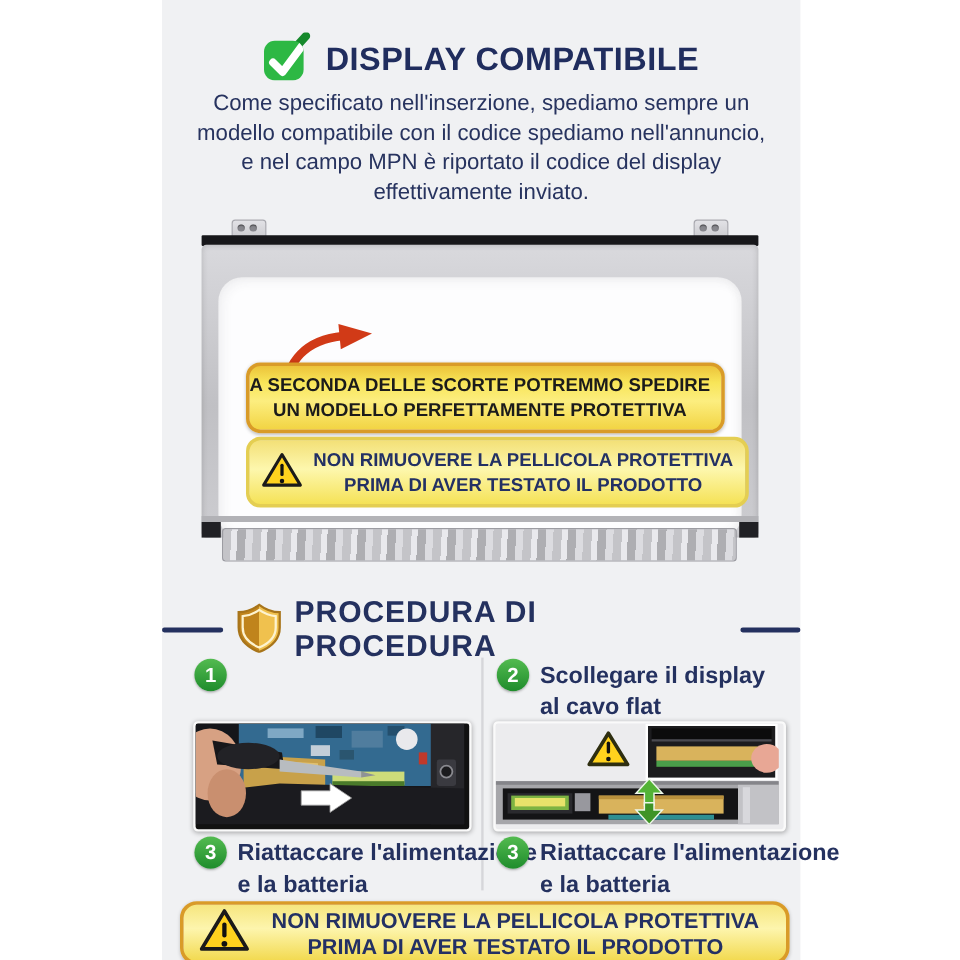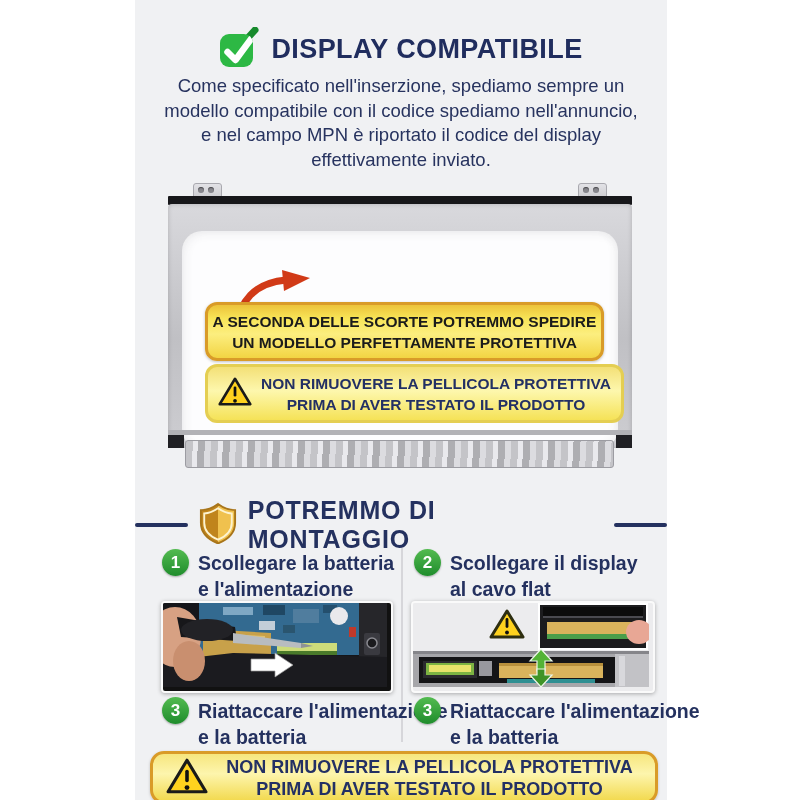--- a/index.html
+++ b/index.html
@@ -22,21 +22,21 @@
   .lcd-frame{position:absolute;left:0;top:21px;width:464px;height:244px;background:linear-gradient(180deg,#d9d9dd,#c0c0c4 55%,#cdcdd1);border-radius:4px;box-shadow:inset 0 0 5px rgba(0,0,0,.18);}
   .lcd-screen{position:absolute;left:14px;top:27px;width:436px;height:218px;background:#fdfdfe;border-radius:20px;box-shadow:inset 3px 3px 10px rgba(60,60,70,.07), inset -3px -2px 8px rgba(60,60,70,.06);}
   .lcd-blk{position:absolute;top:252px;width:16px;height:13px;background:#202024;}
   .lcd-blk.l{left:0;} .lcd-blk.r{left:448px;}
   .lcd-seam{position:absolute;left:0;top:247px;width:464px;height:5px;background:#b2b2b6;}
   .lcd-foil{position:absolute;left:17px;top:257px;width:427px;height:26px;border-radius:3px;border:1px solid #9c9ca2;
     background:repeating-linear-gradient(93deg,#c4c4c8 0 7px,#e9e9ed 7px 12px,#aeaeb2 12px 19px,#dcdce0 19px 25px);}
   .red-arrow{position:absolute;left:62px;top:87px;}
 
   
-  .ylabel{position:absolute;left:37px;width:393px;height:53px;border-radius:12px;display:flex;align-items:center;justify-content:center;text-align:center;}
+  .ylabel{position:absolute;left:37px;width:393px;height:53px;border-radius:12px;display:flex;align-items:center;justify-content:flex-start;text-align:center;}
   .ylabel.stock{top:119px;border:3px solid #d99b28;background:linear-gradient(180deg,#ecc33a 0%,#f8e558 26%,#fcee7f 55%,#f2d443 100%);box-shadow:0 1px 3px rgba(0,0,0,.25);}
   .ylabel.film{top:181px;border:3px solid #e4ce52;background:linear-gradient(180deg,#f3e077 0%,#fdf7ad 45%,#f5e257 100%);}
   .ylabel .txt{font-weight:bold;font-size:15.5px;line-height:21px;}
   .ylabel.stock .txt{color:#1b1b1b;}
   .ylabel.film .txt{color:#233064;}
   .ylabel.film .tri{margin-right:9px;flex:0 0 auto;}
   .ylabel.film{padding:0 10px;justify-content:flex-start;}
   .ylabel.film .txt{flex:1;}
 
   
@@ -150,32 +150,28 @@
         <defs>
           <linearGradient id="sg" x1="0" y1="0" x2="1" y2="0">
             <stop offset="0.5" stop-color="#c0841c"></stop>
               <stop offset="0.5" stop-color="#f0c14e"></stop>
           </linearGradient>
         </defs>
         <path d="M20,2 C26,6.5 32,8.5 38,8.5 L38,22 C38,33.5 30,39.5 20,43.5 C10,39.5 2,33.5 2,22 L2,8.5 C8,8.5 14,6.5 20,2 Z" fill="url(#sg)" stroke="#a8751a" stroke-width="2"></path>
         <path d="M20,6.5 C25,10 30,11.7 34.5,12 L34.5,22 C34.5,31 28.5,36 20,39.5 C11.5,36 5.5,31 5.5,22 L5.5,12 C10,11.7 15,10 20,6.5 Z" fill="none" stroke="#fdf3cf" stroke-width="2"></path>
       </svg>
     </span>
-    <span class="proc-title">POTREMMO DI MONTAGGIO</span>
+    <span class="proc-title">PROCEDURA DI PROCEDURA</span>
     <span class="dash"></span>
   </div>
 
   <div class="vdivider"></div>
 
   <div class="step s1">
     <span class="stepnum">1</span>
-    <span class="steptxt">
-      <div>Scollegare la batteria</div>
-      <div>e l'alimentazione</div>
-    </span>
   </div>
   <div class="step s2">
     <span class="stepnum">2</span>
     <span class="steptxt">
       <div>Scollegare il display</div>
       <div>al cavo flat</div>
     </span>
   </div>
 
   <div class="photo left">

